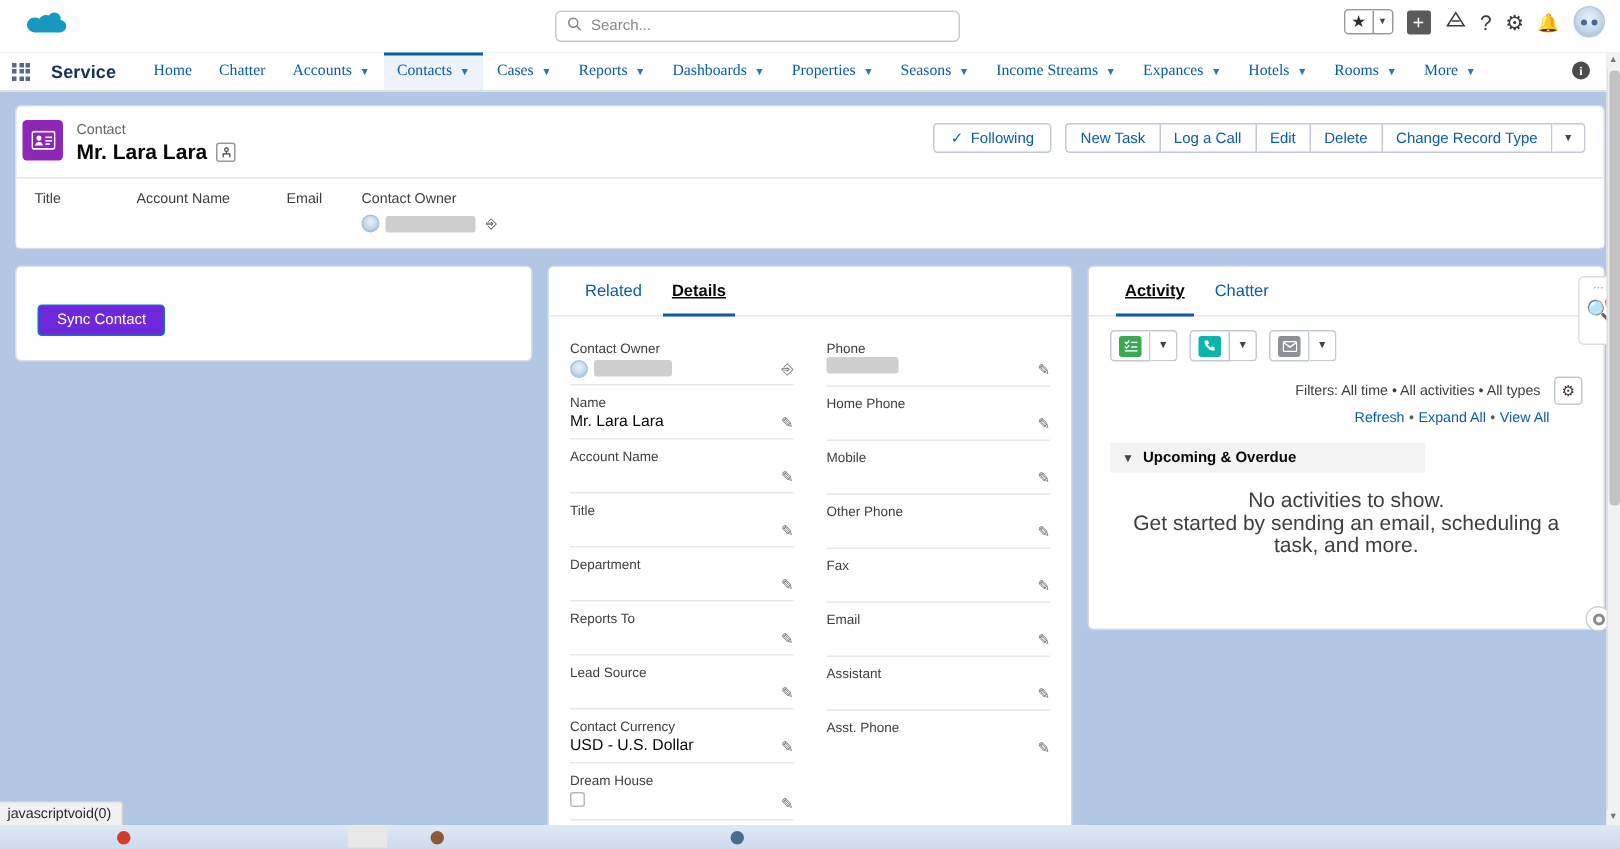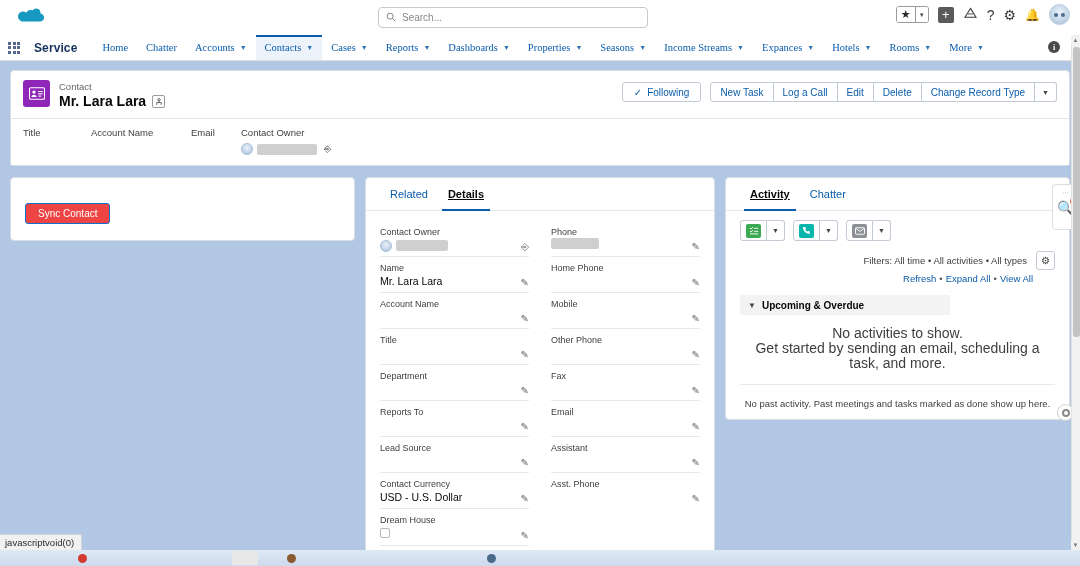--- a/index.html
+++ b/index.html
@@ -13,21 +13,21 @@
 
   
   .global-header {
     height: 35px; background: #fff;
     display: flex; align-items: center;
     position: relative;
   }
   .sf-cloud { margin-left: 14px; width: 34px; height: 22px; position: relative; }
   .sf-cloud svg { display:block; }
   .search-wrap {
-    position: absolute; left: 378px; top: 7px;
+    position: absolute; left: 370px; top: 7px;
     width: 270px; height: 21px;
   }
   .search-box {
     width: 100%; height: 100%;
     border: 1px solid #c9c9c9; border-radius: 4px;
     background: #fff;
     display: flex; align-items: center; padding-left: 7px;
     font-size: 10px; color: #888;
   }
   .search-box .mag { margin-right: 6px; opacity: .75; }
@@ -104,21 +104,21 @@
   }
 
   
   .page-body { padding: 9px 10px 0 10px; }
 
   
   .record-header {
     background: #fff; border: 1px solid #d8dde6; border-radius: 4px;
     position: relative;
   }
-  .rh-top { display: flex; align-items: flex-start; padding: 9px 12px 8px 12px; }
+  .rh-top { display: flex; align-items: flex-start; padding: 9px 12px 8px 4px; }
   .rh-icon {
     width: 27px; height: 27px; background: #8e27b7; border-radius: 3px;
     display: flex; align-items: center; justify-content: center; margin-right: 9px;
     flex: 0 0 auto;
   }
   .rh-titles .rh-eyebrow { font-size: 9.5px; color: #666; line-height: 13px; }
   .rh-titles .rh-name {
     font-size: 14px; font-weight: bold; color: #080707; line-height: 17px;
     display: flex; align-items: center; gap: 6px;
   }
@@ -175,21 +175,21 @@
   .col-right { width: 345px; flex: 0 0 345px; }
 
   .card {
     background: #fff; border: 1px solid #d8dde6; border-radius: 4px;
   }
 
   
   .sync-card { padding: 13px 14px 16px 14px; }
   .sync-title { font-size: 11.5px; font-weight: bold; color: #080707; }
   .sync-btn {
-    margin-top: 12px; background: #ef4444; color: #fff; border: 1px solid #0f6fcd;
+    margin-top: 12px; background: #6d28d9; color: #fff; border: 1px solid #0f6fcd;
     font-size: 10px; height: 21px; padding: 0 12px; border-radius: 3px;
     display: inline-flex; align-items: center; cursor: pointer;
   }
 
   
   .tabs {
     display: flex; align-items: stretch; border-bottom: 1px solid #e4e7ec;
     padding: 0 14px; height: 33px;
   }
   .tab {
@@ -700,23 +700,20 @@
           <div class="upcoming">
             <span class="chev">▼</span>
             <span class="txt">Upcoming &amp; Overdue</span>
           </div>
 
           <div class="empty-block">
             <div class="l1">No activities to show.</div>
             <div class="l1">Get started by sending an email, scheduling a task, and more.</div>
           </div>
 
-          <div class="past-block">
-            <div class="l1">No past activity. Past meetings and tasks marked as done show up here.</div>
-          </div>
         </div>
       </div>
     </div>
   </div>
 
   <div class="einstein">
     <div class="grip">⋯</div>
     <div class="mag-wrap">
       <span class="mag-glyph">🔍</span>
       <span class="badge">0</span>

